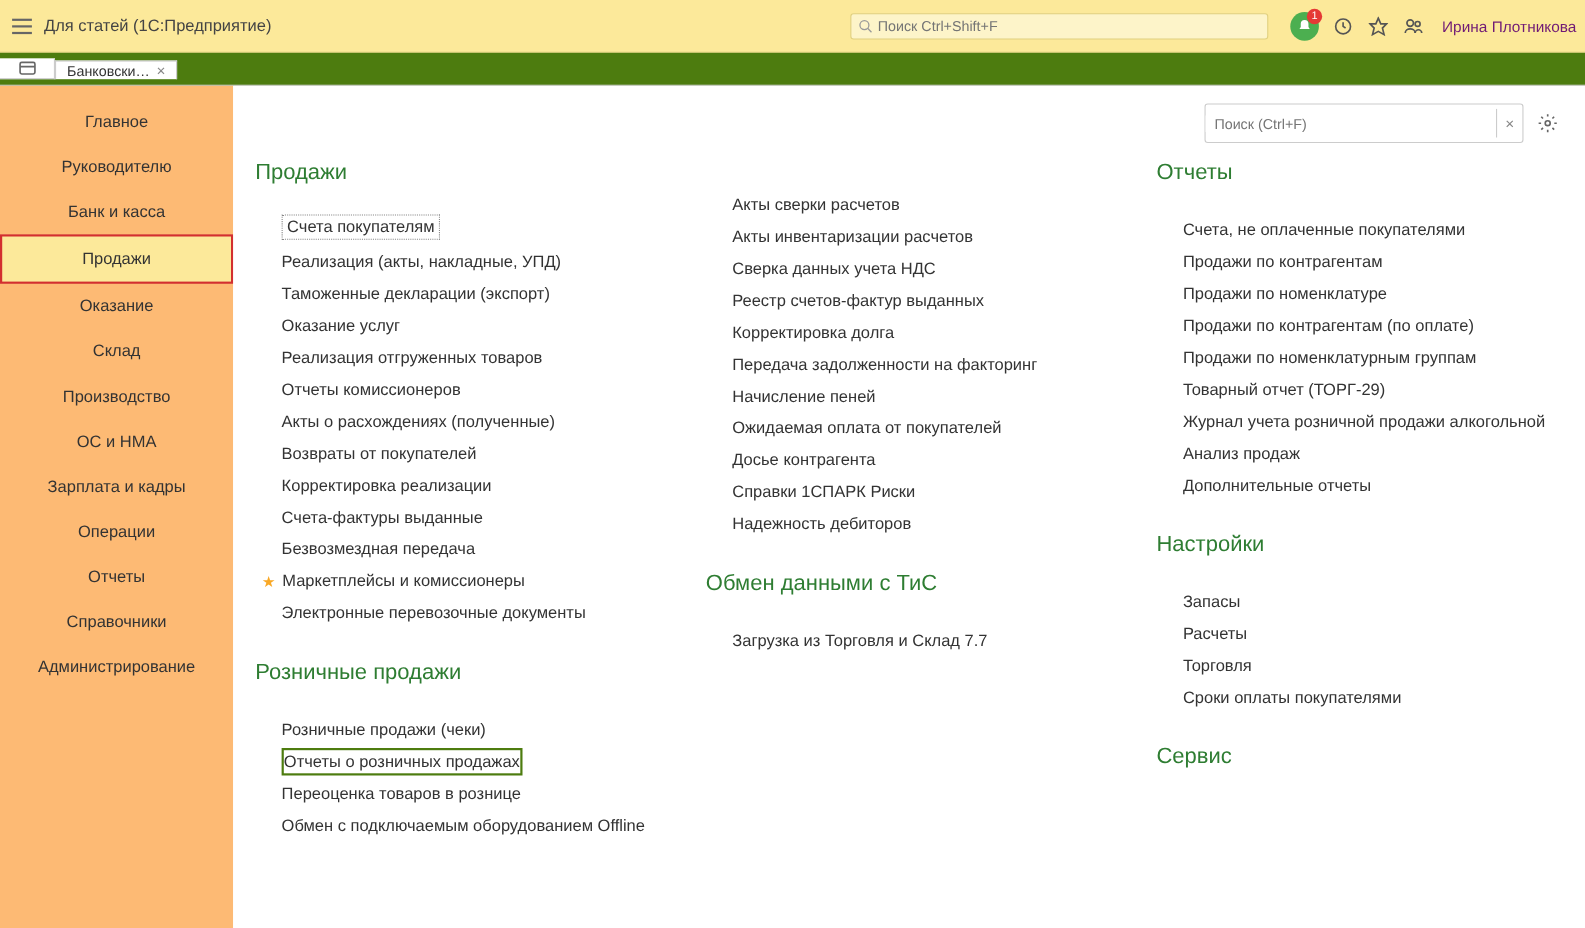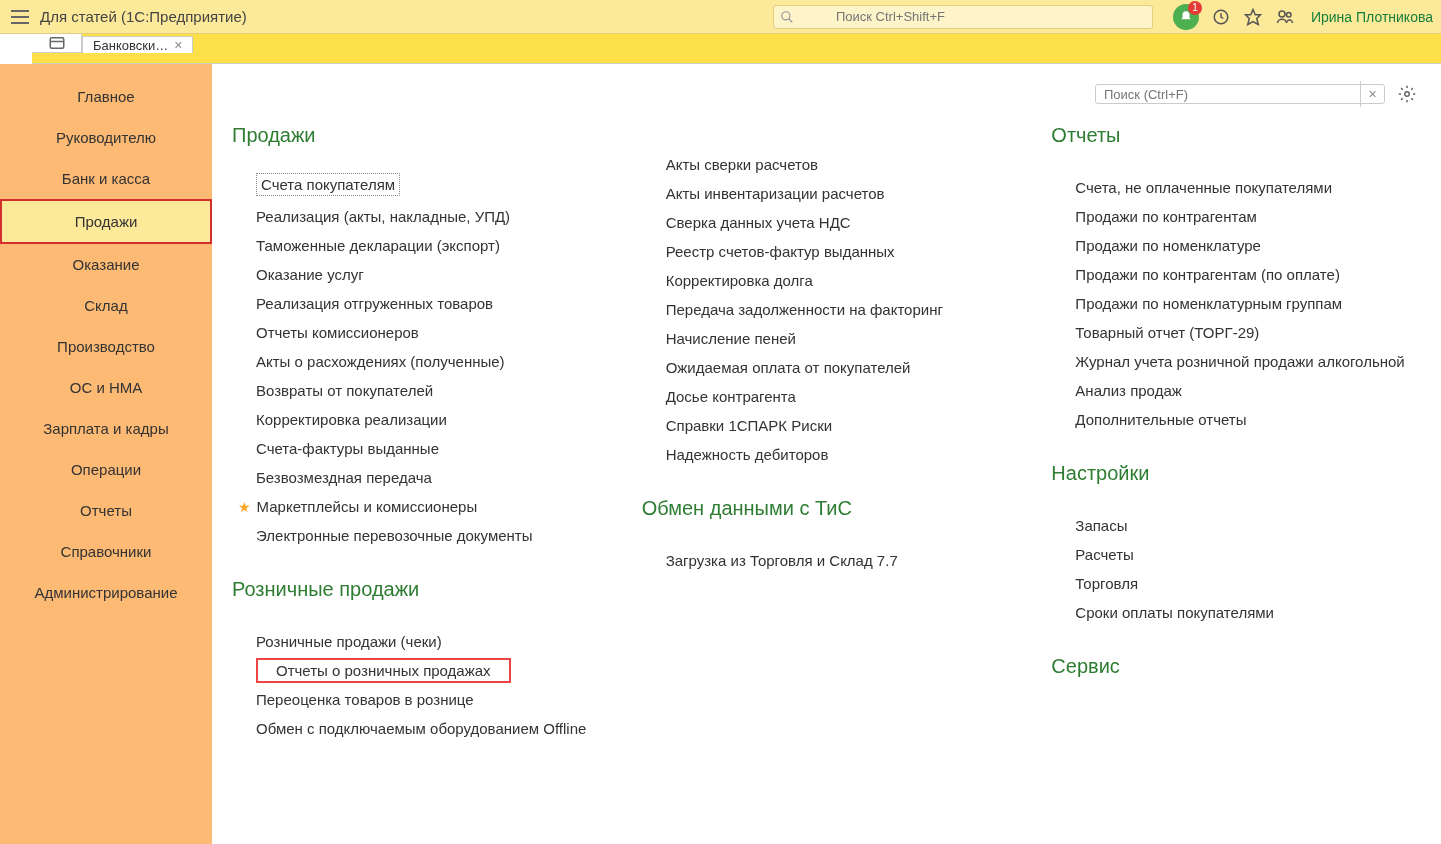--- a/index.html
+++ b/index.html
@@ -1,55 +1,55 @@
 <!DOCTYPE html>
 <html><head>
   <meta charset="utf-8">
   <style>
     * { box-sizing: border-box; margin: 0; padding: 0; }
     body { font-family: Arial, sans-serif; font-size: 14px; color: #333; background: #fff; width: 1441px; height: 844px; overflow: hidden; }
     
-    .titlebar { height: 34px; background: #fce99a; display: flex; align-items: center; padding: 0 8px; gap: 8px; border-bottom: 1px solid #e0d080; }
+    .titlebar { height: 48px; background: #fce99a; display: flex; align-items: center; padding: 0 8px; gap: 8px; border-bottom: 1px solid #e0d080; }
     .hamburger { width: 24px; height: 24px; display: flex; flex-direction: column; justify-content: center; gap: 4px; cursor: pointer; }
     .hamburger span { height: 2px; background: #666; width: 18px; margin: 0 auto; }
     .titlebar-title { font-size: 15px; color: #444; }
     .titlebar-spacer { flex: 1; }
     .search-global { width: 380px; height: 24px; background: #fdf4c9; border: 1px solid #e0d080; border-radius: 3px; display: flex; align-items: center; padding: 0 6px; gap: 4px; }
-    .search-global input { border: none; background: transparent; outline: none; flex: 1; color: #737373; font-size: 13px; margin-left: 38px; }
+    .search-global input { border: none; background: transparent; outline: none; flex: 1; color: #737373; font-size: 13px; }
     .titlebar-icons { display: flex; align-items: center; gap: 12px; margin-left: 12px; }
     .titlebar-icon { width: 20px; height: 20px; cursor: pointer; color: #555; display: flex; align-items: center; justify-content: center; }
     .bell-icon { position: relative; width: 26px; height: 26px; background: #4caf50; border-radius: 50%; display: flex; align-items: center; justify-content: center; }
     .bell-badge { position: absolute; top: -3px; right: -3px; background: #e53935; color: #fff; font-size: 10px; width: 14px; height: 14px; border-radius: 50%; display: flex; align-items: center; justify-content: center; }
-    .user-name { font-size: 14px; color: #15803d; margin-left: 4px; }
-    
-    .tabs-bar { height: 30px; background: #fde047; display: flex; align-items: flex-start; border-bottom: 1px solid #ccc; margin-left: 32px; }
+    .user-name { font-size: 14px; color: #701a75; margin-left: 4px; }
+    
+    .tabs-bar { height: 30px; background: #4d7c0f; display: flex; align-items: center; border-bottom: 1px solid #ccc; }
     .tab-icon-cell { width: 50px; background: #fff; border-right: 1px solid #ccc; border-bottom: 1px solid #ccc; display: flex; align-items: center; justify-content: center; }
     .tab { background: #fff; border: 1px solid #ccc; border-bottom: none; padding: 0 10px; display: flex; align-items: center; gap: 6px; font-size: 13px; max-width: 140px; margin-top: 2px; }
     .tab-label { white-space: nowrap; overflow: hidden; text-overflow: ellipsis; }
     .tab-close { cursor: pointer; color: #888; font-size: 14px; }
     
     .main-layout { display: flex; height: calc(100% - 64px); }
     .sidebar { width: 212px; background: #fdba74; padding-top: 12px; text-align: center; }
     .sidebar-item { padding: 12px 16px; font-size: 15px; color: #333; cursor: pointer; }
     .sidebar-item.active { border: 2px solid #d32f2f; background: #fce99a; }
     
     .content { flex: 1; background: #fff; padding: 16px 20px; position: relative; overflow: auto; }
     .content-toolbar { display: flex; justify-content: flex-end; align-items: center; gap: 8px; margin-bottom: 16px; }
-    .content-search { width: 290px; height: 20px; border: 1px solid #ccc; border-radius: 3px; display: flex; align-items: center; }
+    .content-search { width: 290px; height: 36px; border: 1px solid #ccc; border-radius: 3px; display: flex; align-items: center; }
     .content-search input { border: none; outline: none; flex: 1; padding: 0 8px; font-size: 13px; color: #888; }
     .content-search-clear { width: 24px; text-align: center; border-left: 1px solid #ccc; color: #888; cursor: pointer; line-height: 26px; }
     .gear-btn { width: 28px; height: 28px; display: flex; align-items: center; justify-content: center; cursor: pointer; color: #666; }
     
     .columns { display: flex; gap: 40px; }
     .col { flex: 1; min-width: 0; }
     .section-title { font-size: 20px; color: #2e7d32; margin-bottom: 16px; font-weight: normal; }
     .link-list { list-style: none; }
     .link-item { padding: 6px 0; font-size: 15px; color: #333; cursor: pointer; display: flex; align-items: center; gap: 4px; }
     .link-item.dotted { border: 1px dotted #888; display: inline-block; padding: 2px 4px; margin-bottom: 6px; }
-    .link-item.boxed { border: 2px solid #ef4444; display: inline-block; padding: 2px 18px; margin: 2px 0; }
+    .link-item.boxed { border: 2px solid #4d7c0f; display: inline-block; padding: 2px 0; margin: 2px 0; }
     .star-icon { color: #f9a825; font-size: 14px; margin-left: -18px; margin-right: 2px; }
     .section-block { margin-bottom: 28px; }
     .indent-links { padding-left: 24px; margin-top: 26px; }
     
     svg { display: block; }
   </style>
 </head>
 <body>
 
 <div class="titlebar">

